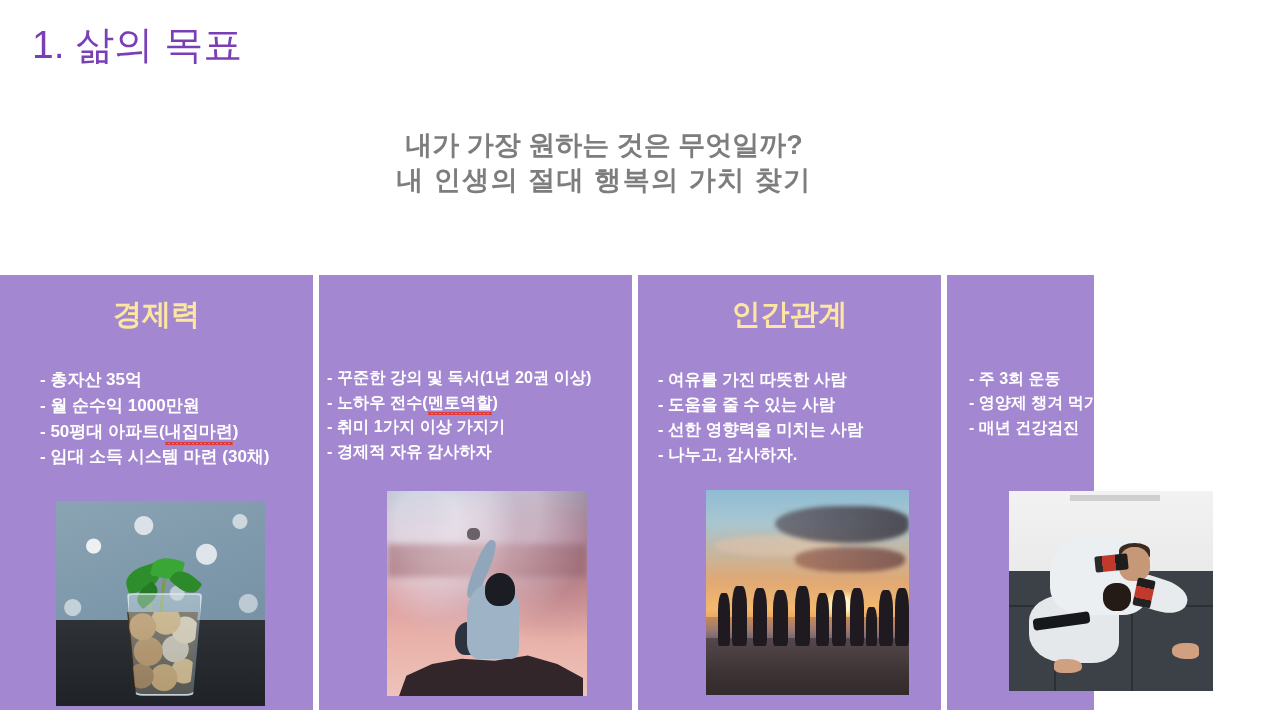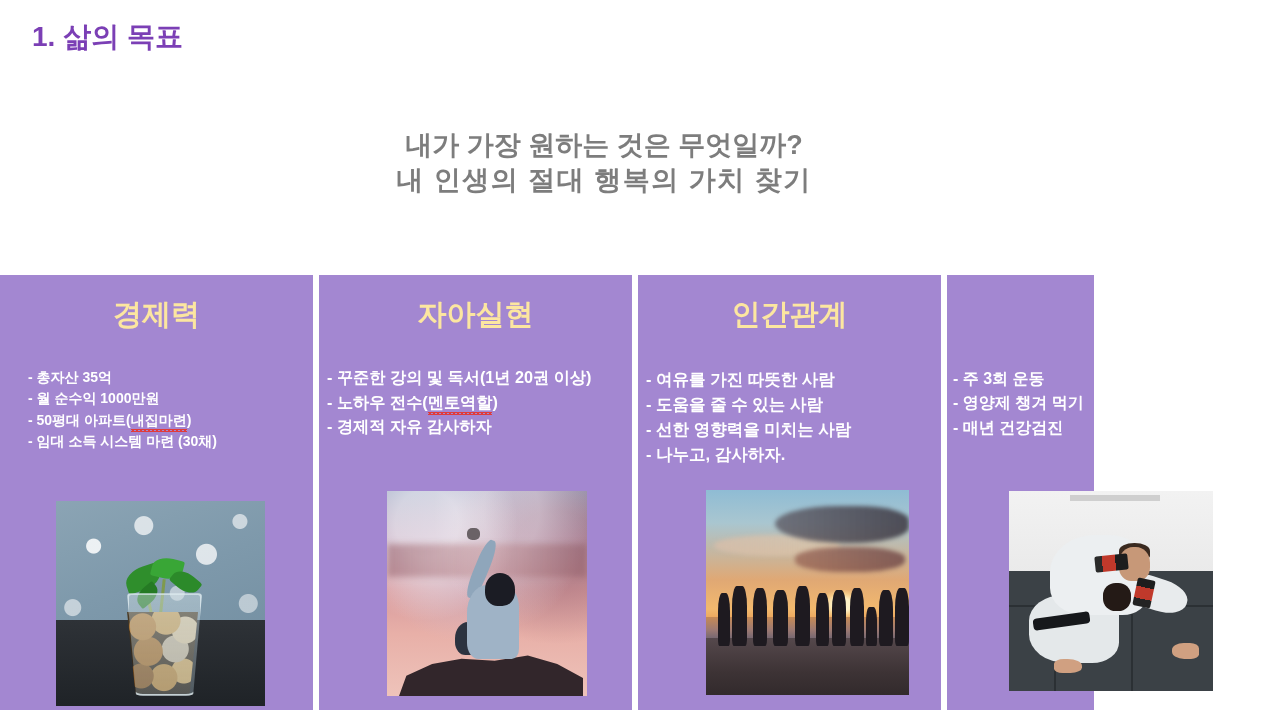--- a/index.html
+++ b/index.html
@@ -13,22 +13,22 @@
     position: relative;
     overflow: hidden;
     font-family: "Liberation Sans", "DejaVu Sans", sans-serif;
   }
 
   
   .slide-title {
     position: absolute;
     left: 32px;
     top: 18px;
-    font-size: 28px;
-    font-weight: 700;
+    font-size: 39px;
+    font-weight: 400;
     color: #7b3fb5;
     letter-spacing: 0px;
     white-space: nowrap;
   }
 
   
   .subtitle {
     position: absolute;
     left: 0;
     top: 128px;
@@ -106,24 +106,24 @@
     bottom: -1px;
     height: 3px;
     background-image:
       linear-gradient(45deg, transparent 40%, #e03b3b 40%, #e03b3b 60%, transparent 60%),
       linear-gradient(-45deg, transparent 40%, #e03b3b 40%, #e03b3b 60%, transparent 60%);
     background-size: 4px 3px;
     background-repeat: repeat-x;
   }
 
   
-  .col-1 .bullets { padding-left: 28px; font-size: 14px; }
+  .col-1 .bullets { padding-left: 40px; font-size: 17px; }
   .col-2 .bullets { padding-left: 8px; font-size: 16.2px; top: 90px; }
-  .col-3 .bullets { padding-left: 8px; font-size: 16.5px; top: 92px; }
-  .col-4 .bullets { padding-left: 6px; font-size: 16px; top: 92px; }
+  .col-3 .bullets { padding-left: 20px; font-size: 16.5px; top: 92px; }
+  .col-4 .bullets { padding-left: 22px; font-size: 16px; top: 92px; }
 
   
   .photo {
     position: absolute;
     overflow: hidden;
     background: #cfcfcf;
   }
   .photo-1 { left: 56px; top: 226px; width: 209px; height: 205px; }
   .photo-2 { left: 68px; top: 216px; width: 200px; height: 205px; }
   .photo-3 { left: 68px; top: 215px; width: 203px; height: 205px; }
@@ -368,24 +368,24 @@
         <div class="p1-leaf p1-l4"></div>
         <div class="p1-coins"></div>
         <div class="p1-glass"></div>
       </div>
     </div>
   </div>
 
   <div class="col-gap"></div>
 
   <div class="col col-2">
-    <div class="col-header">자아실현</div>
     <div class="bullets">
       <div class="bullet">- 꾸준한 강의 및 독서(1년 20권 이상)</div>
       <div class="bullet">- 노하우 전수(<span class="squig">멘토역할</span>)</div>
+      <div class="bullet">-  취미 1가지 이상 가지기</div>
       <div class="bullet">-  경제적 자유 감사하자</div>
     </div>
     <div class="photo photo-2">
       <div class="ph-inner">
         <div class="p2-sky"></div>
         <div class="p2-cloudband"></div>
         <div class="p2-rock"></div>
         <div class="p2-leg"></div>
         <div class="p2-arm"></div>
         <div class="p2-fist"></div>

